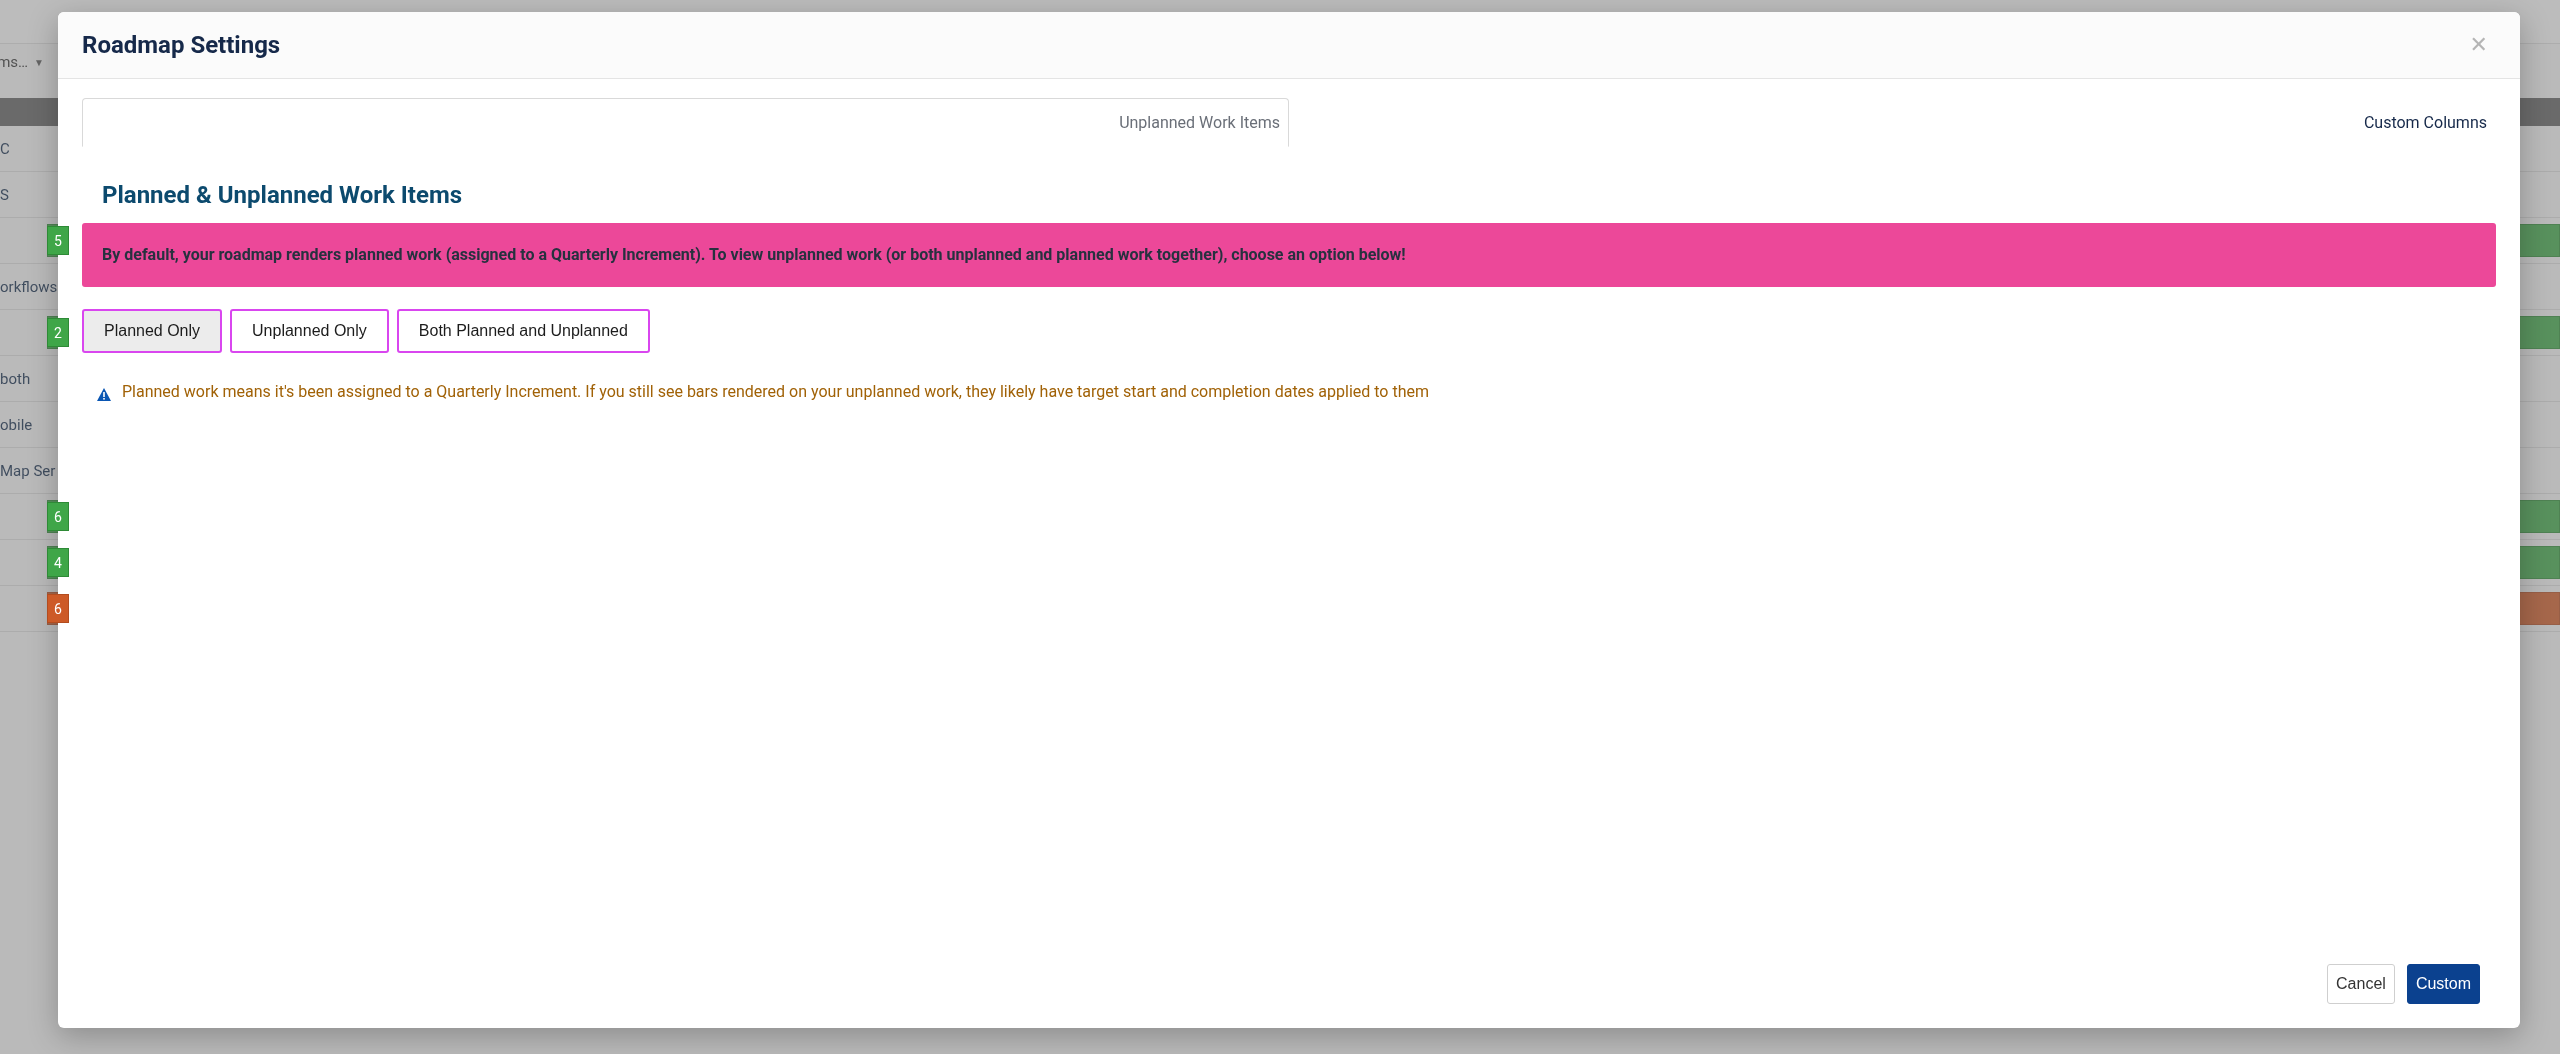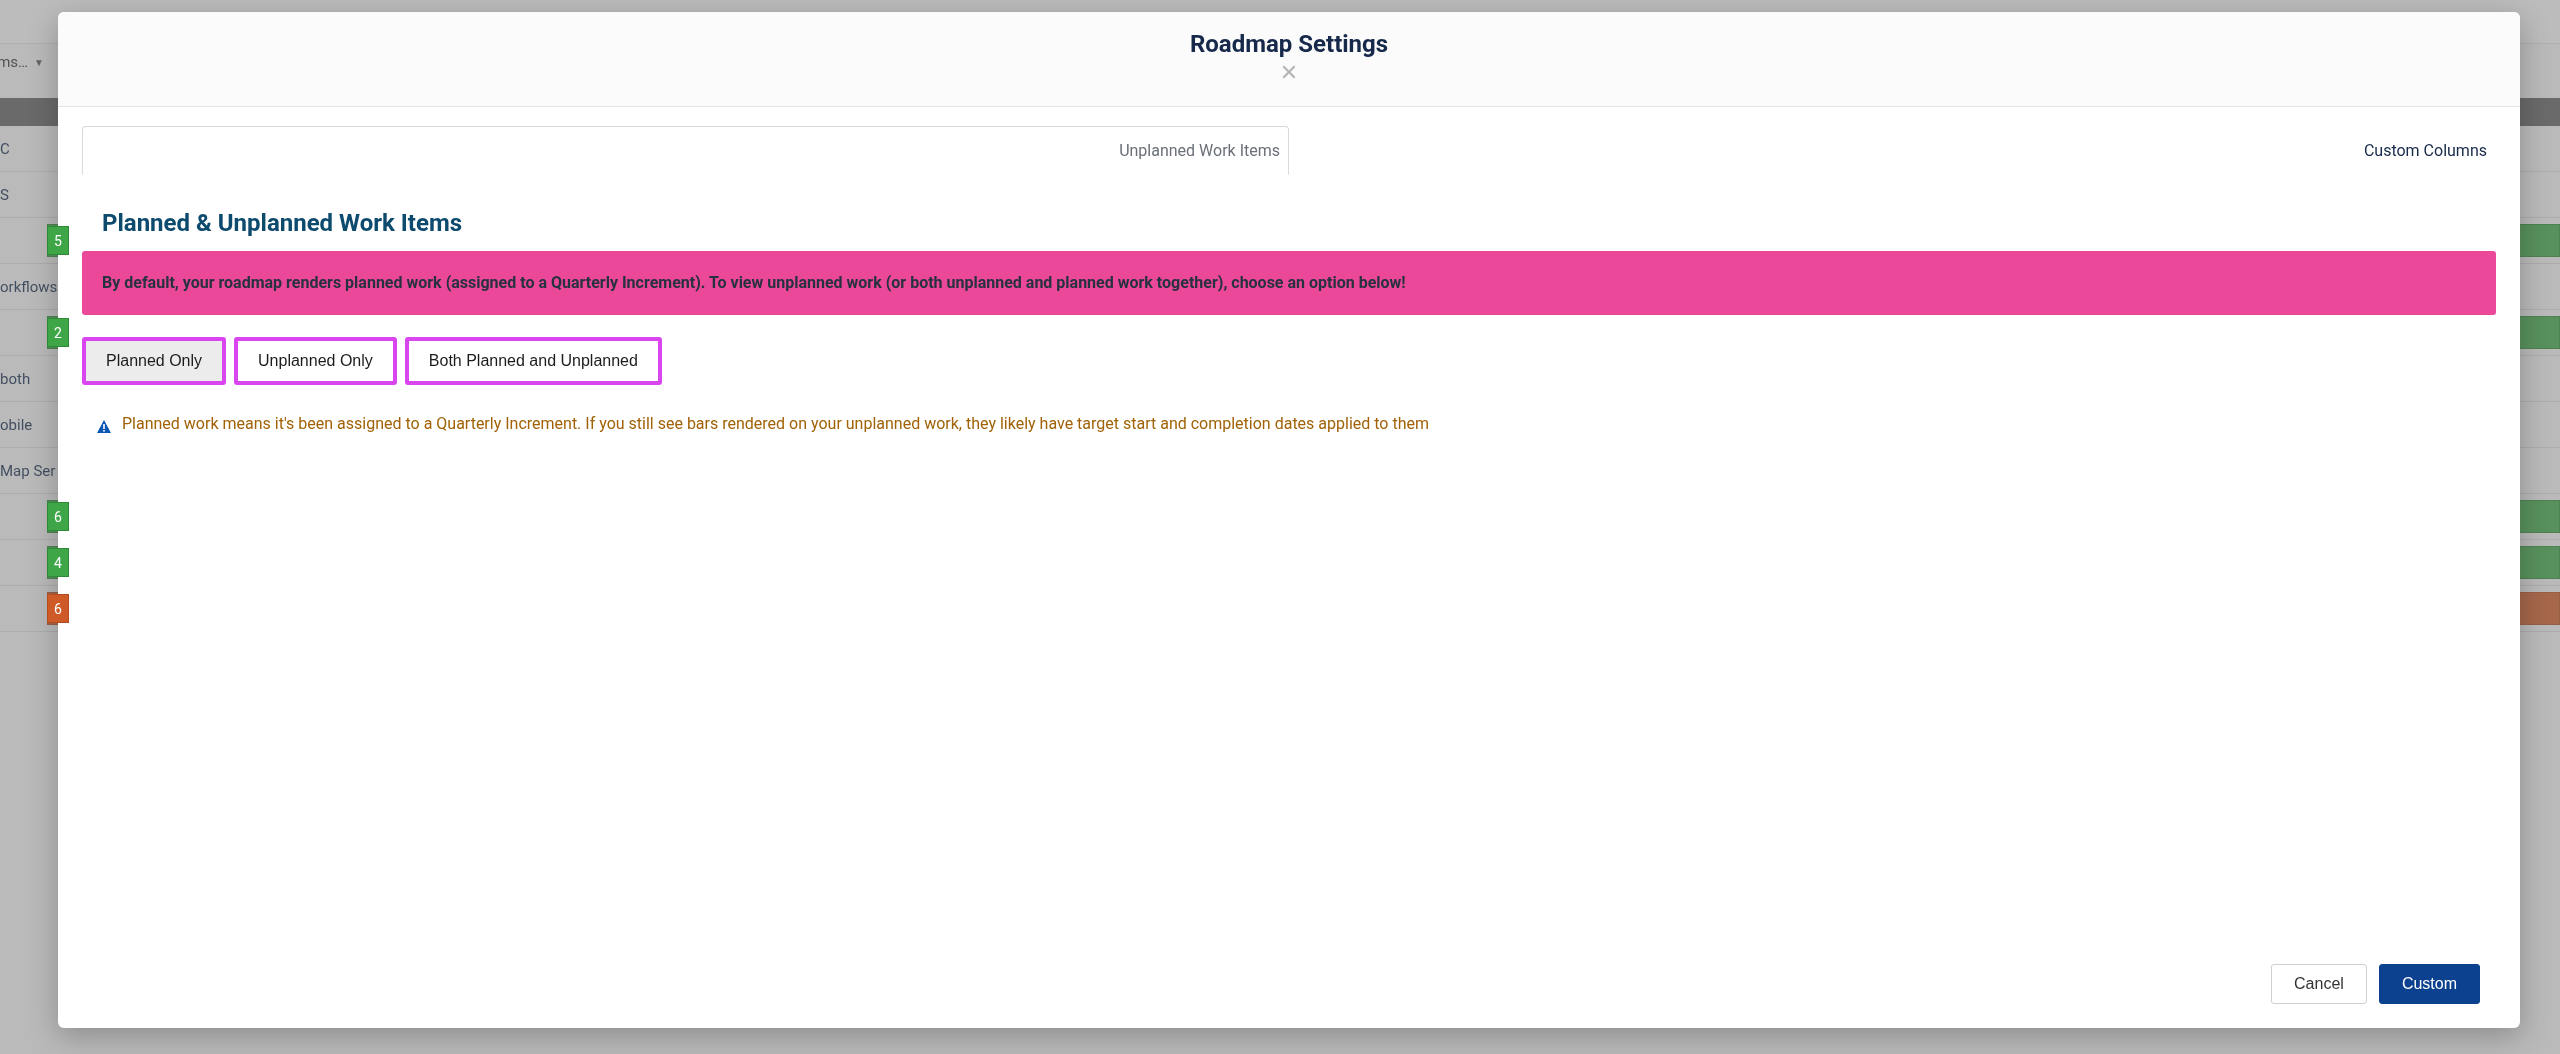--- a/index.html
+++ b/index.html
@@ -53,21 +53,20 @@
     background: #fff; border-radius: 6px;
     box-shadow: 0 8px 30px rgba(0,0,0,0.25);
     display: flex; flex-direction: column;
     overflow: hidden;
   }
   .modal-header {
     padding: 18px 24px 18px 24px;
     border-bottom: 1px solid #e4e4e4;
     display: flex; align-items: center; justify-content: space-between;
     background: #fbfbfb;
-    flex-direction: column;
   }
   .modal-title { font-size: 24px; font-weight: 700; color: #16294a; }
   .modal-close { font-size: 22px; color: #b5b5b5; cursor: pointer; background:none; border:none; line-height:1; padding:4px 8px; }
 
   .modal-body { flex: 1; padding: 18px 24px 0 24px; overflow:auto; }
 
   
   .tabs {
     display: flex; border-bottom: 1px solid #d9d9d9; margin-bottom: 34px;
   }
@@ -96,37 +95,37 @@
     color: #27313f; font-size: 16px; font-weight: 700;
     line-height: 1.5;
   }
 
   .toggle-group {
     display: flex; gap: 8px;
     margin: 22px 0 0 0;
   }
   .toggle-btn {
     padding: 11px 20px; font-size: 16px; color:#1c1c1c;
-    background:#fff; border:4px solid #d946ef; border-radius:3px; cursor:pointer;
+    background:#fff; border:2px solid #d946ef; border-radius:3px; cursor:pointer;
   }
   .toggle-btn.selected { background:#ececec; }
 
   .note-line {
     display:flex; align-items:flex-end; gap:10px;
     margin: 28px 0 0 14px;
     color: #a16207; font-size: 16px; line-height:1.4;
   }
   .warning-icon { flex:none; width:16px; height:16px; margin-top:2px; }
 
   .modal-footer {
     padding: 18px 40px 24px 24px;
     display:flex; justify-content:flex-end; gap:12px;
   }
   .btn {
-    padding: 10px 22px; font-size:16px; border-radius:3px; cursor:pointer;
+    padding: 10px 8px; font-size:16px; border-radius:3px; cursor:pointer;
     border:1px solid #cfcfcf; background:#fff; color:#333;
   }
   .btn.primary {
     background:#0b418f; border-color:#0b418f; color:#fff;
   }
 </style>
 </head>
 <body>
 
 <div class="bg">

